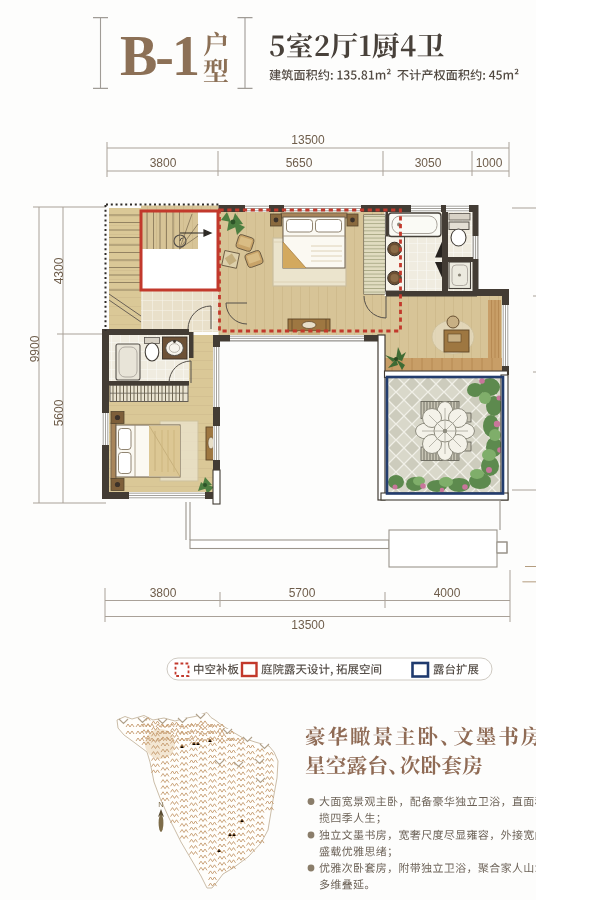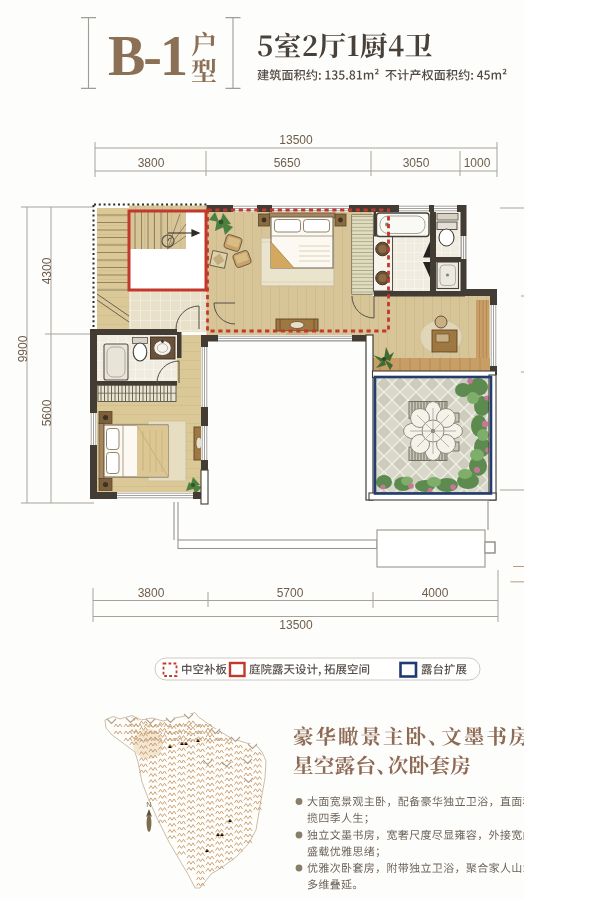--- a/index.html
+++ b/index.html
@@ -1,16 +1,16 @@
 <!DOCTYPE html>
 <html><head><meta charset="utf-8">
 <style>
 html,body{margin:0;padding:0;background:#fff;}
 #page{position:relative;width:524px;height:900px;background:#fdfdfc;overflow:hidden;
-font-family:"Liberation Sans",sans-serif;}
+font-family:"Liberation Sans",sans-serif;padding-left:12px;}
 svg{display:block;}
 </style></head><body>
 <div id="page">
 <svg width="600" height="900" viewBox="0 0 600 900">
 <defs>
 <pattern id="vplank" width="9" height="40" patternUnits="userSpaceOnUse">
  <rect width="9" height="40" fill="#d7c497"></rect>
  <path d="M0,0 V40" stroke="#c3ad7c" stroke-width="0.8"></path>
 </pattern>
 <pattern id="hplank" width="40" height="9" patternUnits="userSpaceOnUse">

